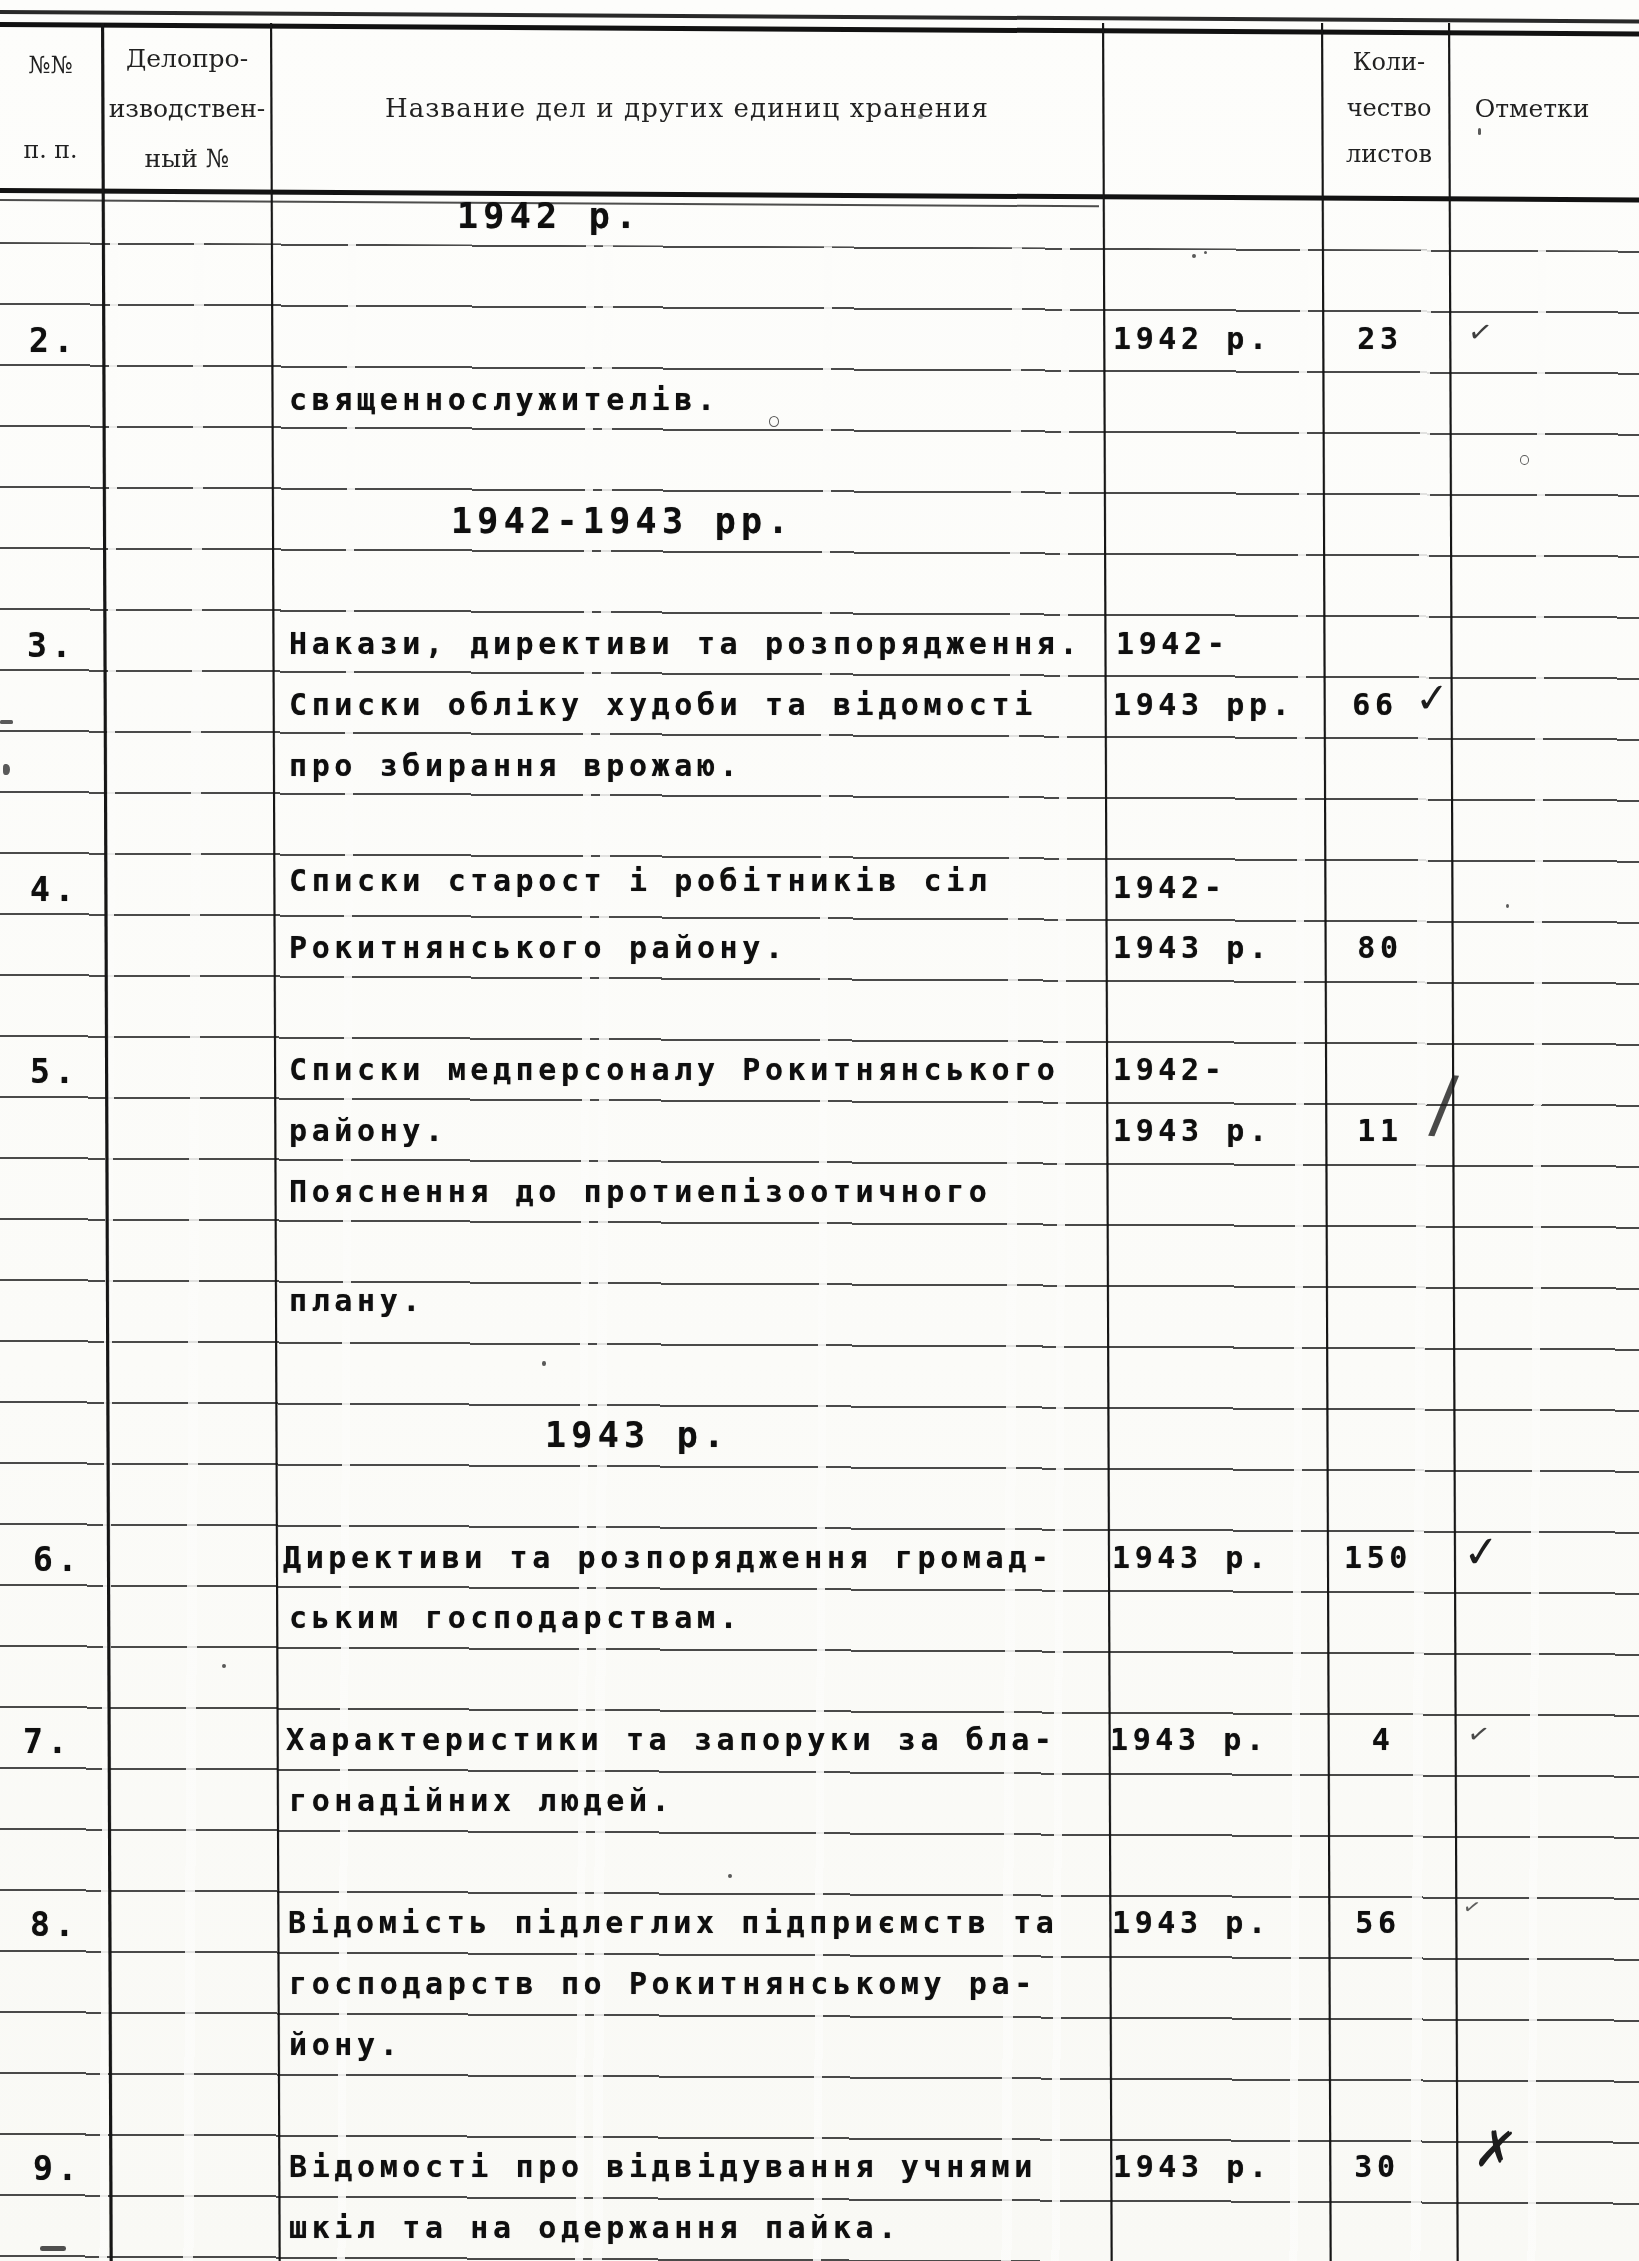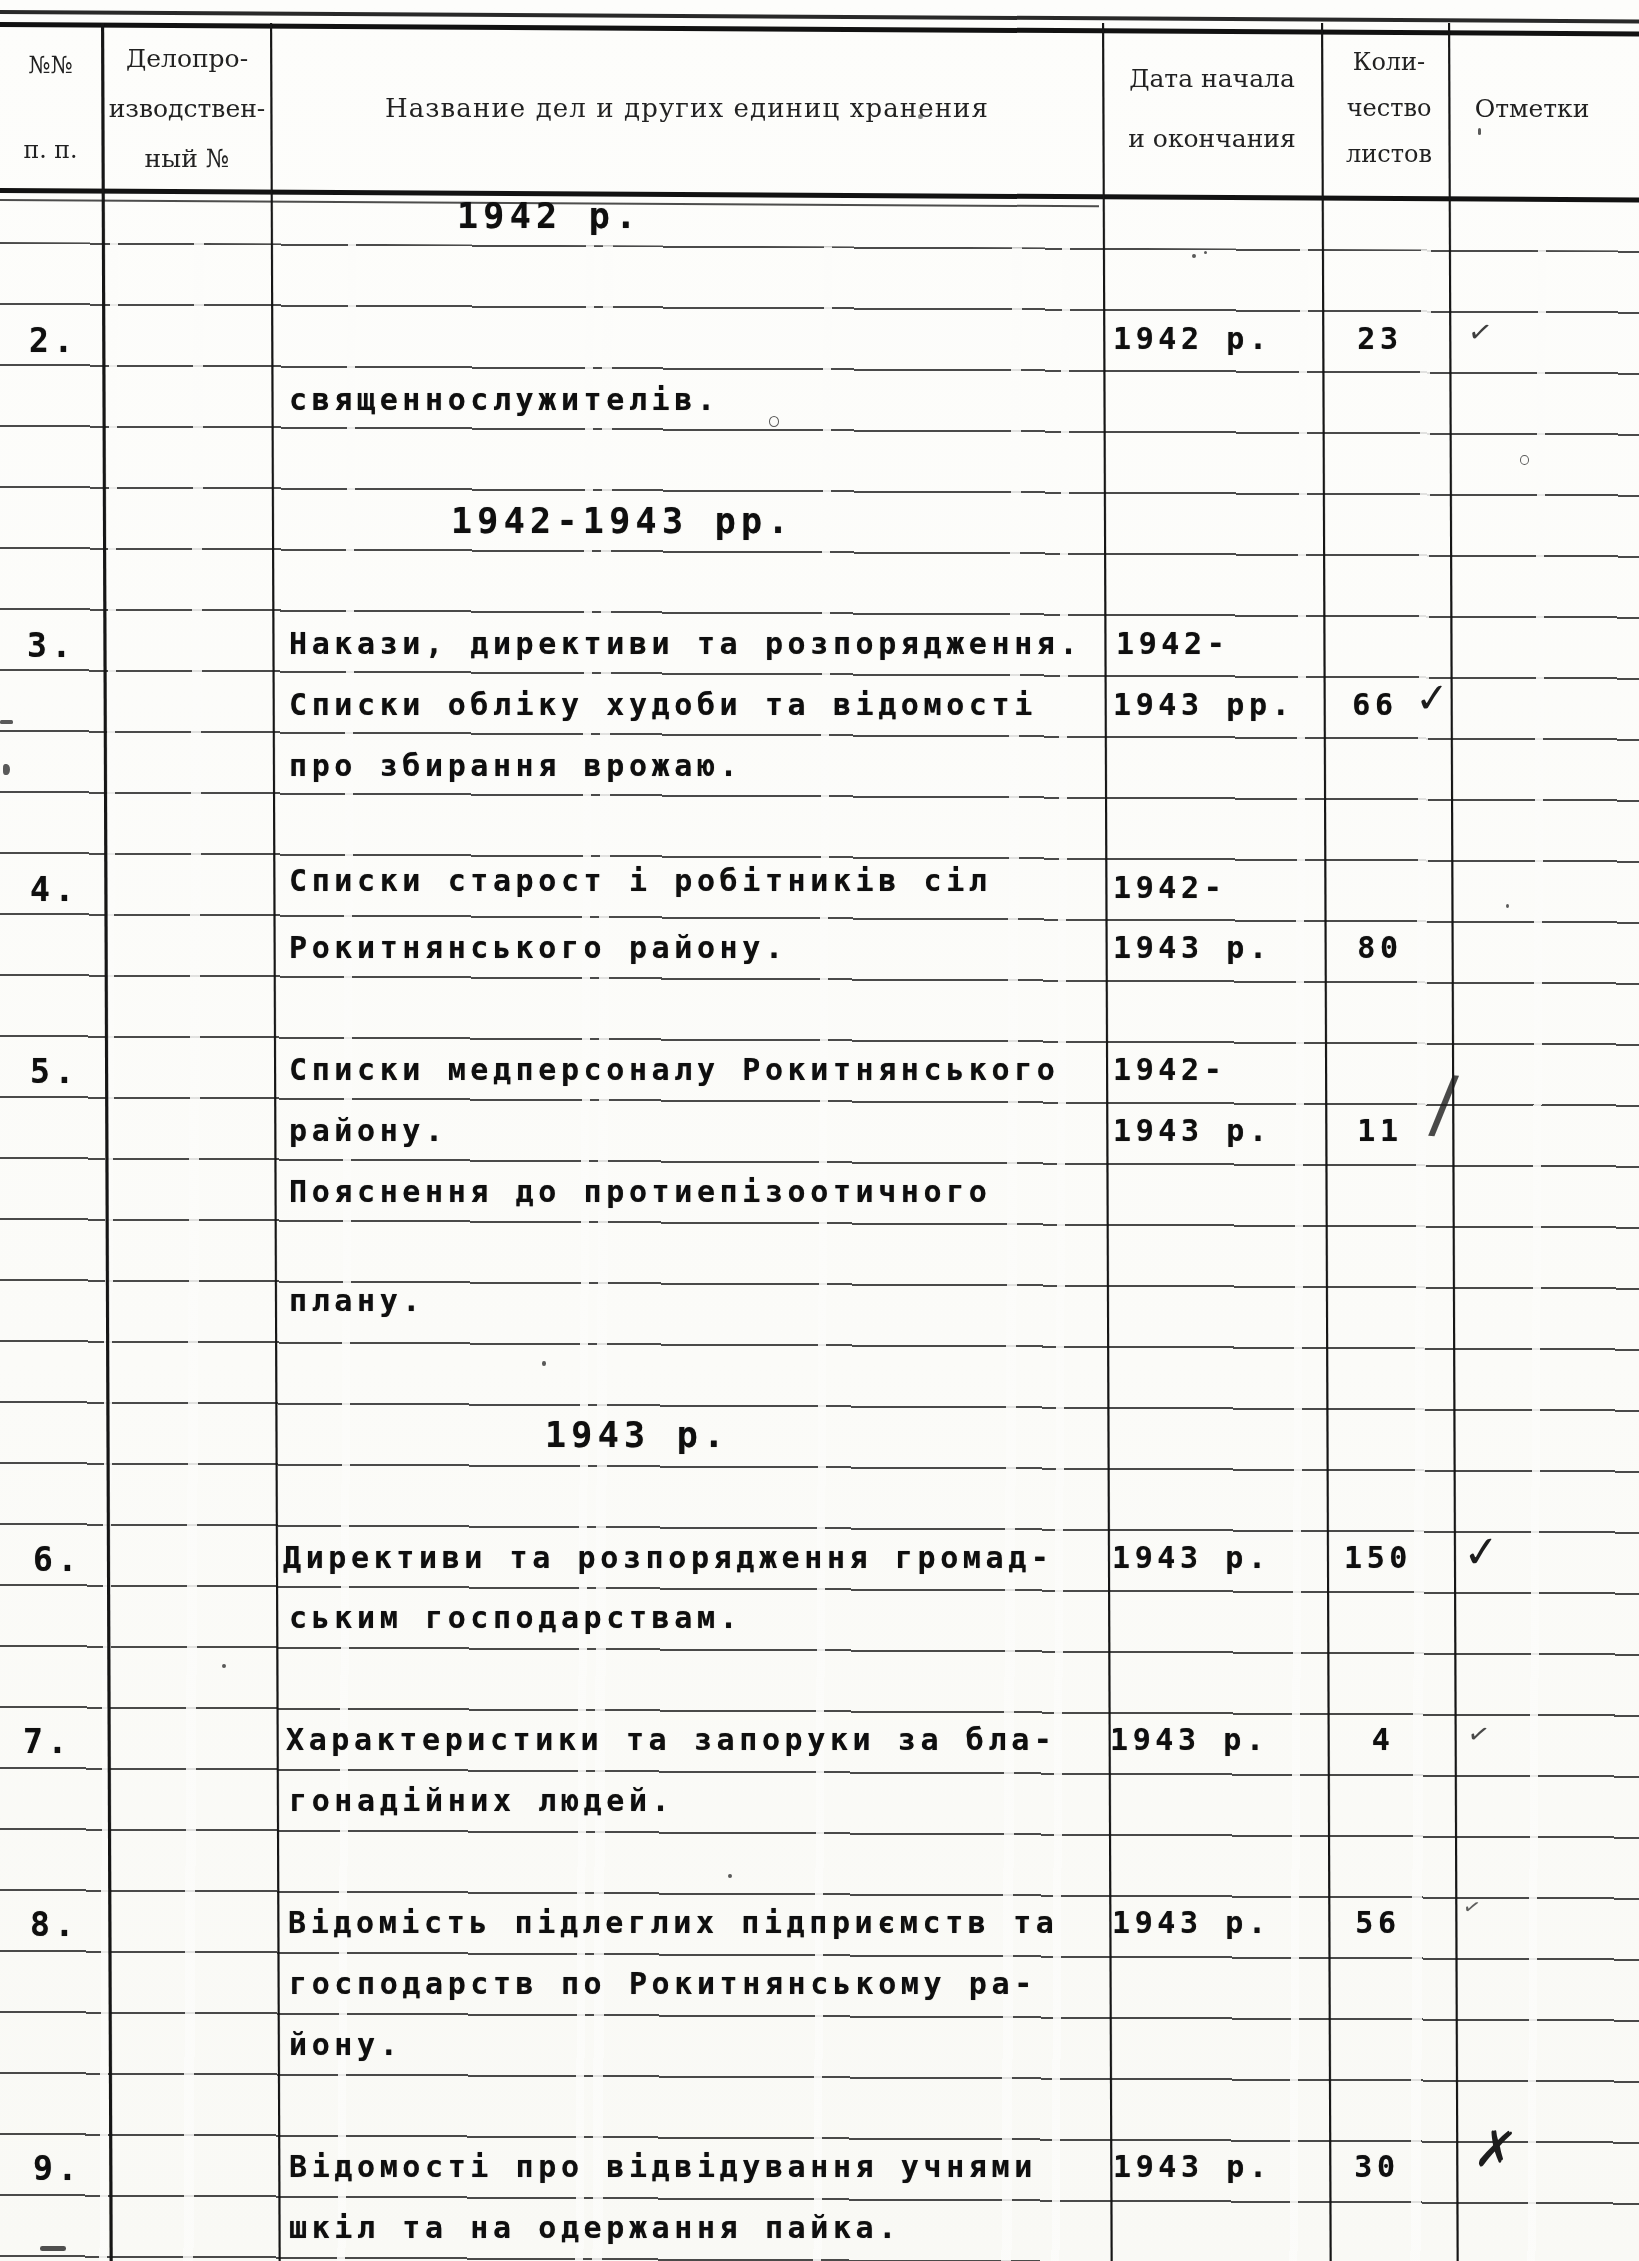--- a/index.html
+++ b/index.html
@@ -135,24 +135,20 @@
     <div class="hl">п. п.</div>
   </div>
   <div class="hc hc2">
     <div class="hl">Делопро-</div>
     <div class="hl">изводствен-</div>
     <div class="hl">ный №</div>
   </div>
   <div class="hc hc3">
     <div class="hl">Название дел и других единиц хранения</div>
   </div>
-  <div class="hc hc4">
-    <div class="hl">Дата начала</div>
-    <div class="hl">и окончания</div>
-  </div>
   <div class="hc hc5">
     <div class="hl">Коли-</div>
     <div class="hl">чество</div>
     <div class="hl">листов</div>
   </div>
   <div class="hc hc6">
     <div class="hl">Отметки</div>
   </div>
 
   <div class="tw yearhead h1">1942 р.</div>

